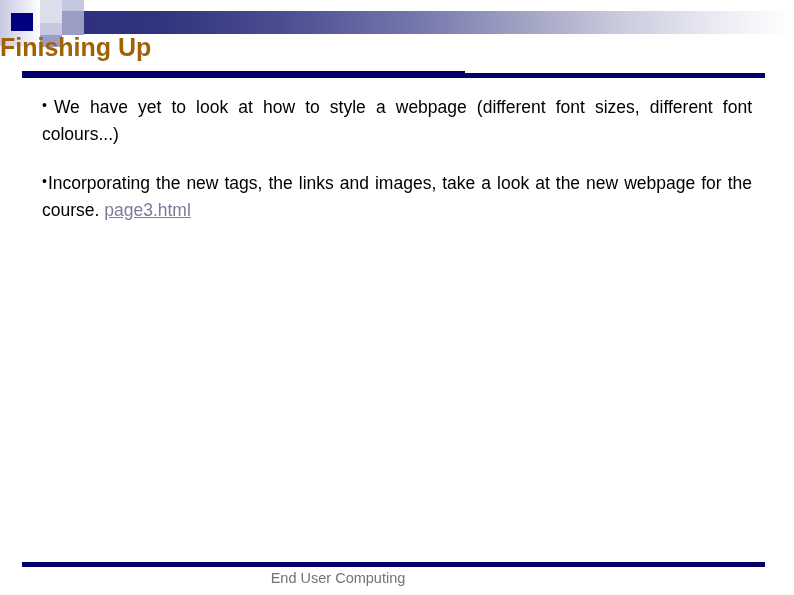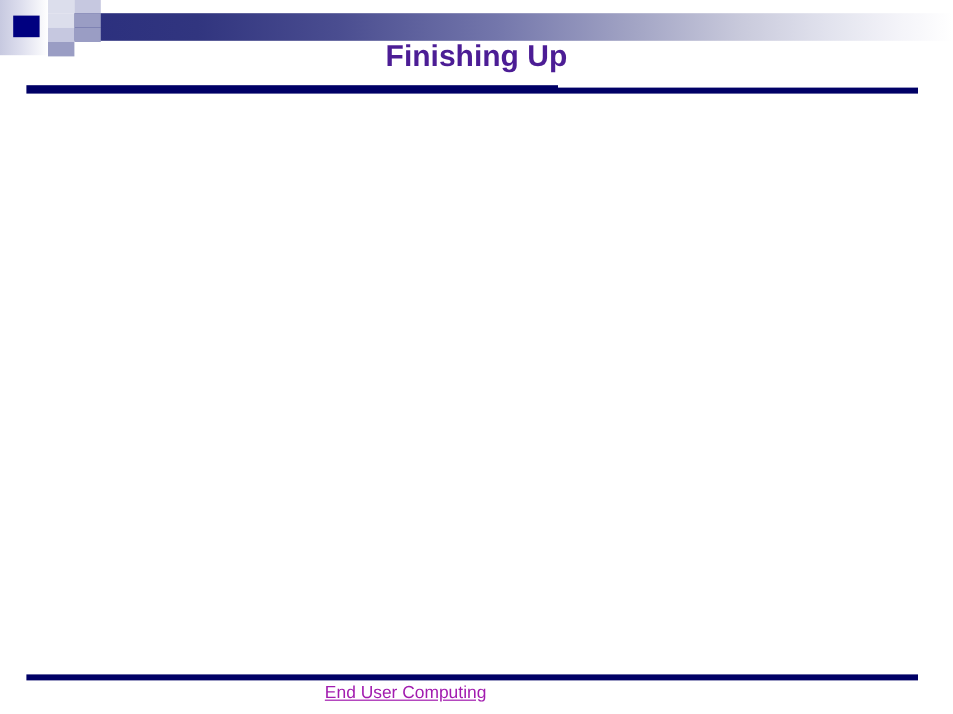--- a/index.html
+++ b/index.html
@@ -57,24 +57,23 @@
   .sq-midblue  { background: #9a9dc4; }
   .sq-pale     { background: #c6c8e0; }
   .sq-palest   { background: #dcdeec; }
 
   
   .title {
     position: absolute;
     left: 0;
     top: 33px;
     width: 794px;
-    text-align: center;
     font-size: 25px;
     font-weight: bold;
-    color: #4c1d95;
+    color: #a16207;
     letter-spacing: 0px;
   }
 
   
   .rule-top-left {
     position: absolute;
     left: 22px;
     top: 71px;
     width: 443px;
     height: 7px;
@@ -133,22 +132,21 @@
   }
 
   
   .footer-text {
     position: absolute;
     left: 0;
     top: 570px;
     width: 676px;
     text-align: center;
     font-size: 14.5px;
-    color: #a21caf;
-    text-decoration: underline;
+    color: #737373;
   }
 </style>
 </head>
 <body>
 
 <div class="slide">
 
   <div class="deco deco-wash"></div>
 
   <div class="header-band"></div>
@@ -163,20 +161,26 @@
   <div class="deco-sq sq-midblue" style="left:40px;  top:35px; width:22px; height:12px;"></div>
 
   <div class="title">Finishing Up</div>
 
   <div class="rule-top-left"></div>
   <div class="rule-top-right"></div>
 
   <div class="content">
 
 
+    <p class="para p2">
+      <span class="bul">•</span><span class="bul-gap"></span><span>We have yet to look at how to style a webpage (different font sizes, different font colours...)</span>
+    </p>
 
+    <p class="para p3">
+      <span class="bul">•</span><span class="bul-tight"></span><span>Incorporating the new tags, the links and images, take a look at the new webpage for the course. </span><span class="link">page3.html</span>
+    </p>
 
   </div>
 
   <div class="rule-footer"></div>
   <div class="footer-text">End User Computing</div>
 
 </div>
 
 </body></html>

